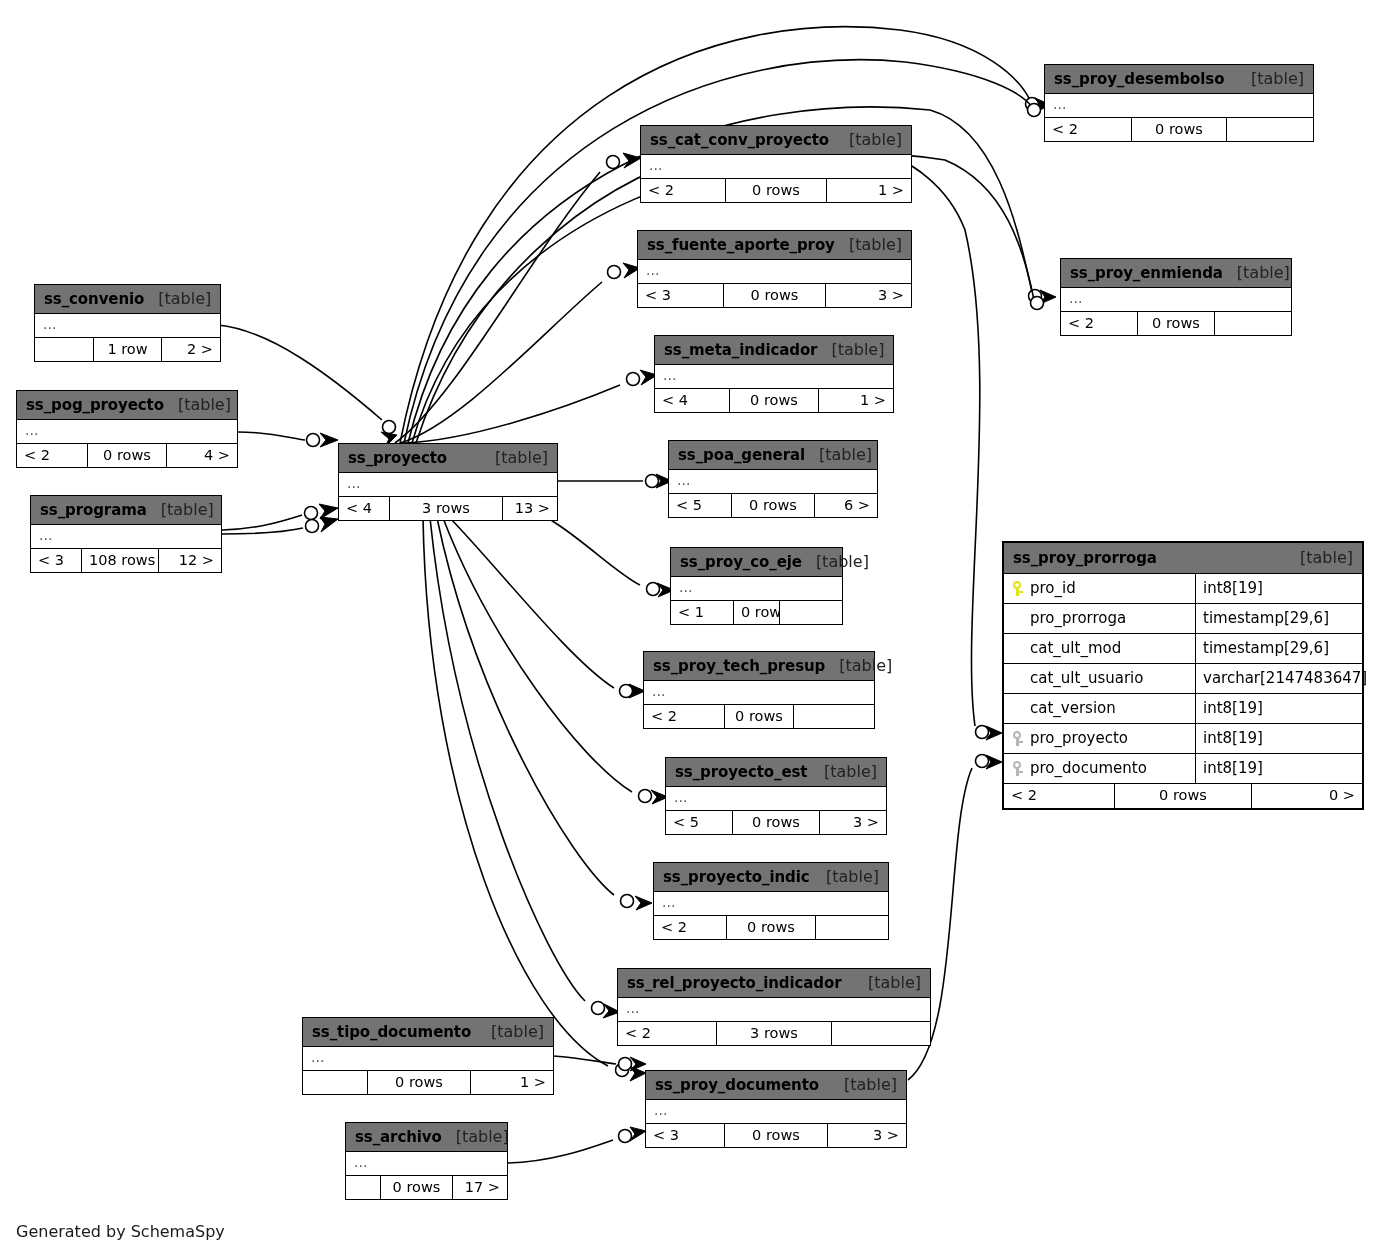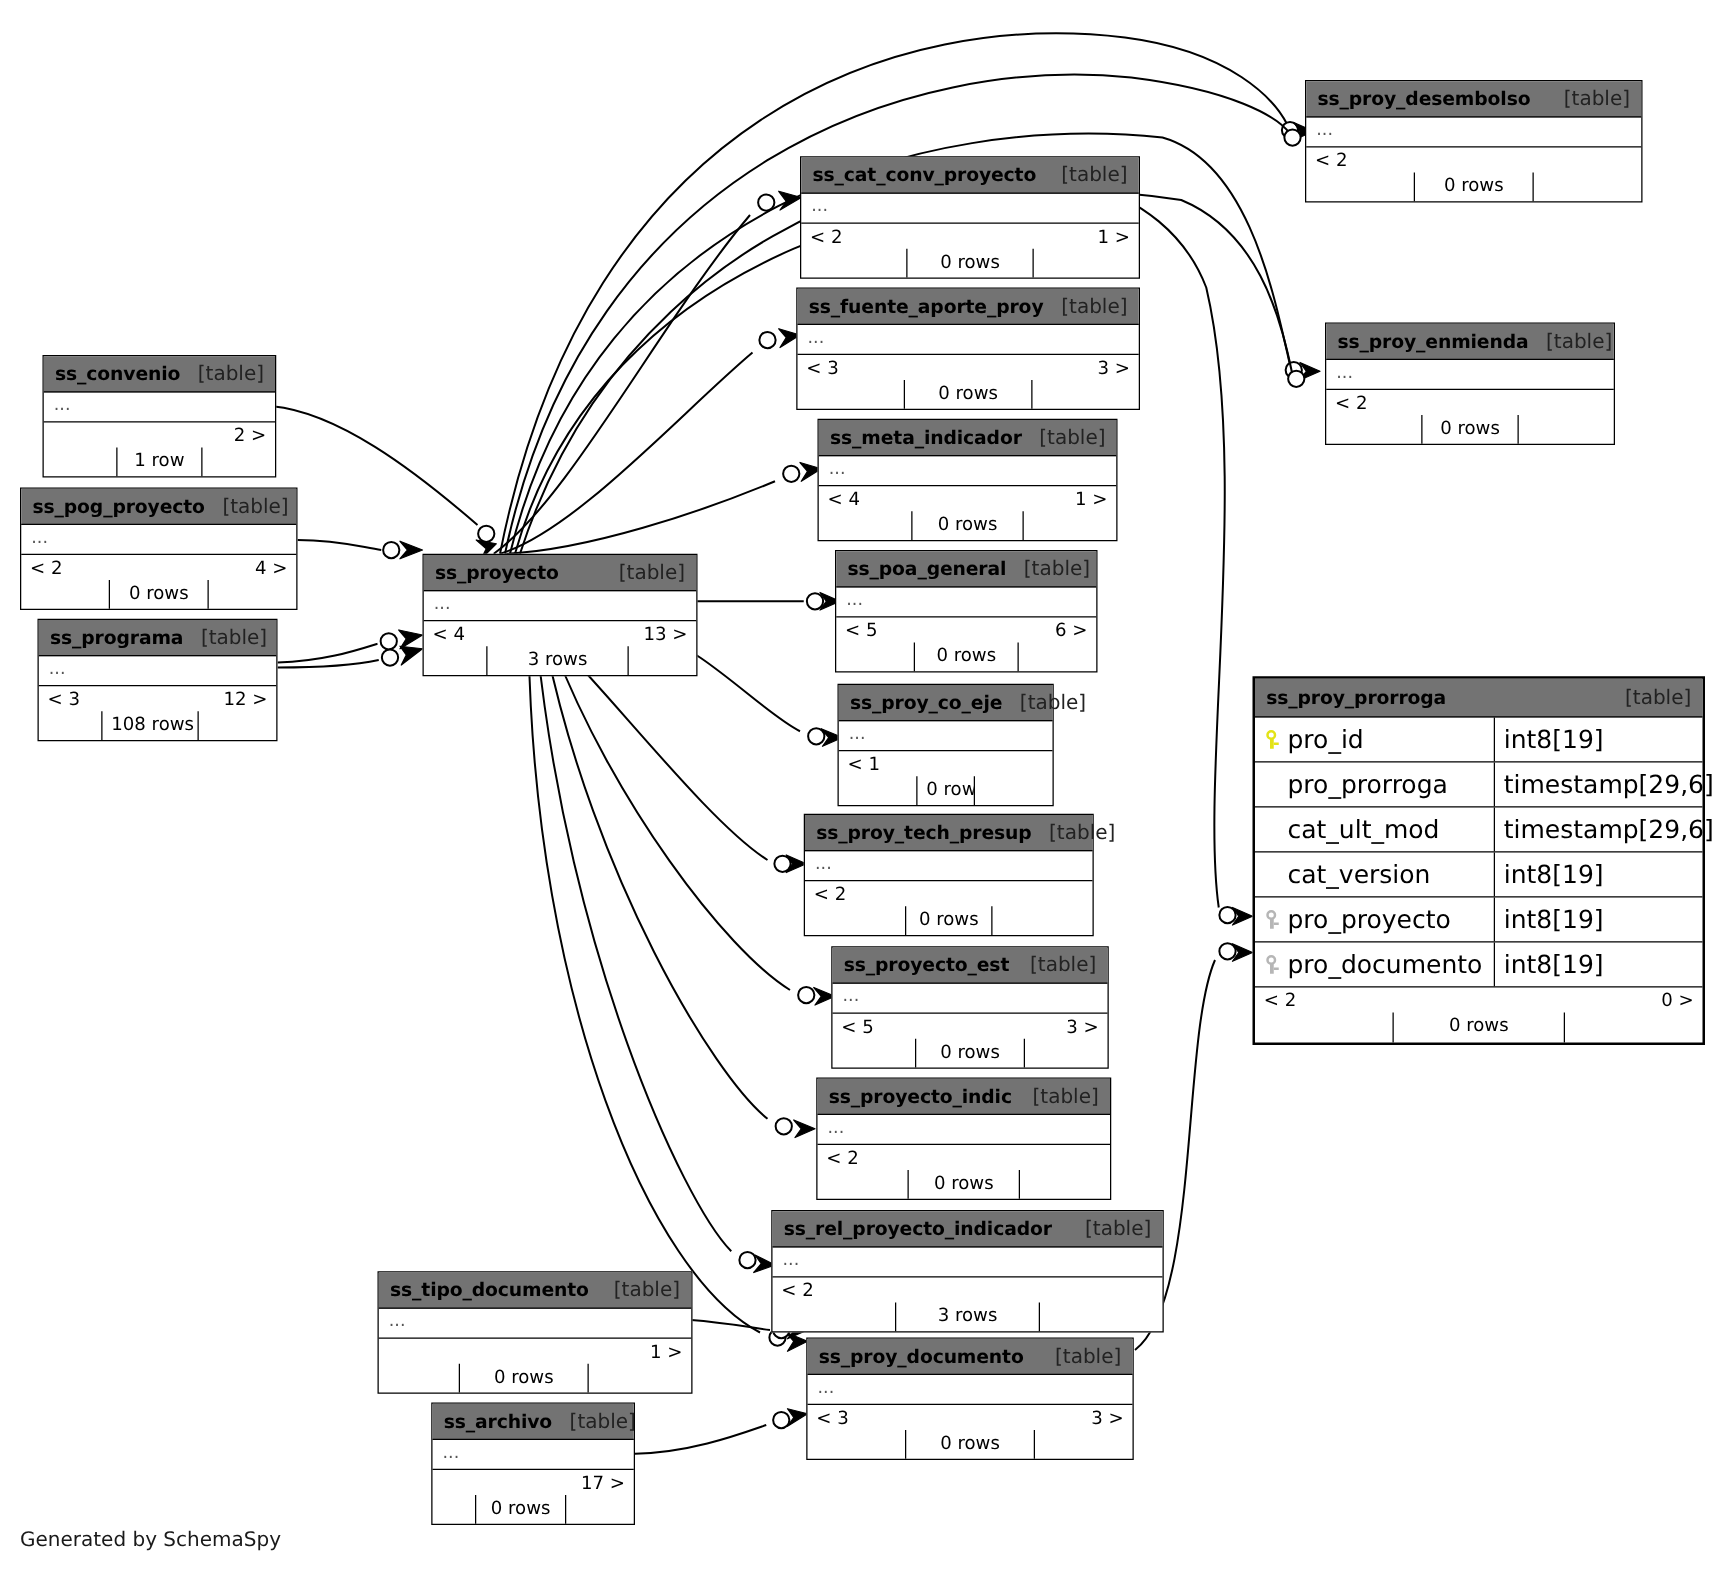--- a/index.html
+++ b/index.html
@@ -90,28 +90,28 @@
     font-size: 14.5px;
     line-height: 1;
   }
   .foot-cell {
     box-sizing: border-box;
     padding: 4px 7px 5px 7px;
     white-space: nowrap;
     overflow: hidden;
   }
   .foot-left   { text-align: left;   flex: 0 0 auto; }
-  .foot-mid    { text-align: center; flex: 1 1 auto; border-left: 1.6px solid #000000; border-right: 1.6px solid #000000; margin-top: 20px; }
+  .foot-mid    { text-align: center; flex: 1 1 auto; border-left: 1.6px solid #000000; border-right: 1.6px solid #000000; }
   .foot-right  { text-align: right;  flex: 0 0 auto; }
 
   
   .col-row {
     display: flex;
     border-bottom: 1.6px solid #000000;
-    font-size: 20px;
+    font-size: 15px;
     align-items: flex-start;
   }
   .col-left {
     flex: 0 0 192px;
     box-sizing: border-box;
     display: flex;
     align-items: center;
     gap: 7px;
     padding: 5px 6px 6px 8px;
     border-right: 1.6px solid #000000;
@@ -524,20 +524,27 @@
     </div>
 
     <div class="col-row">
       <span class="col-left">
         <span class="keyicon"></span>
         <span>cat_ult_mod</span>
       </span>
       <span class="col-type">timestamp[29,6]</span>
     </div>
 
+    <div class="col-row">
+      <span class="col-left">
+        <span class="keyicon"></span>
+        <span>cat_ult_usuario</span>
+      </span>
+      <span class="col-type">varchar[2147483647]</span>
+    </div>
 
     <div class="col-row">
       <span class="col-left">
         <span class="keyicon"></span>
         <span>cat_version</span>
       </span>
       <span class="col-type">int8[19]</span>
     </div>
 
     <div class="col-row">

